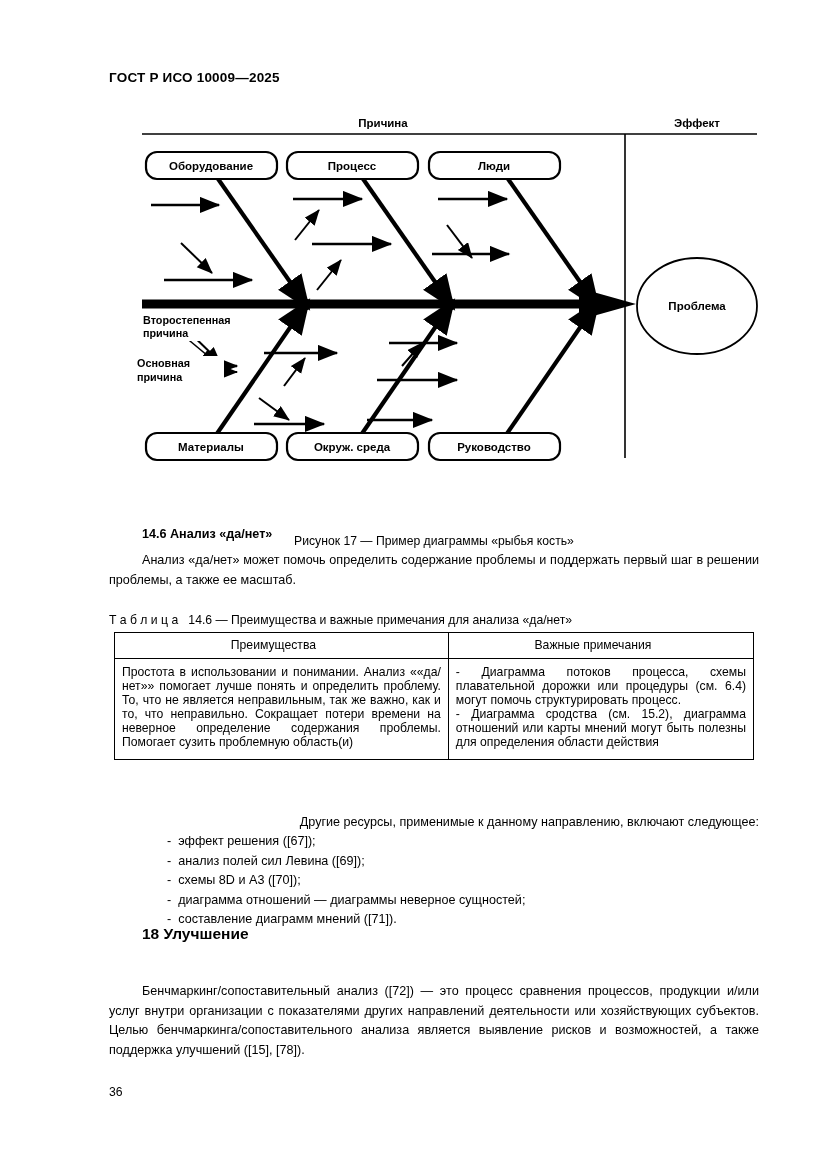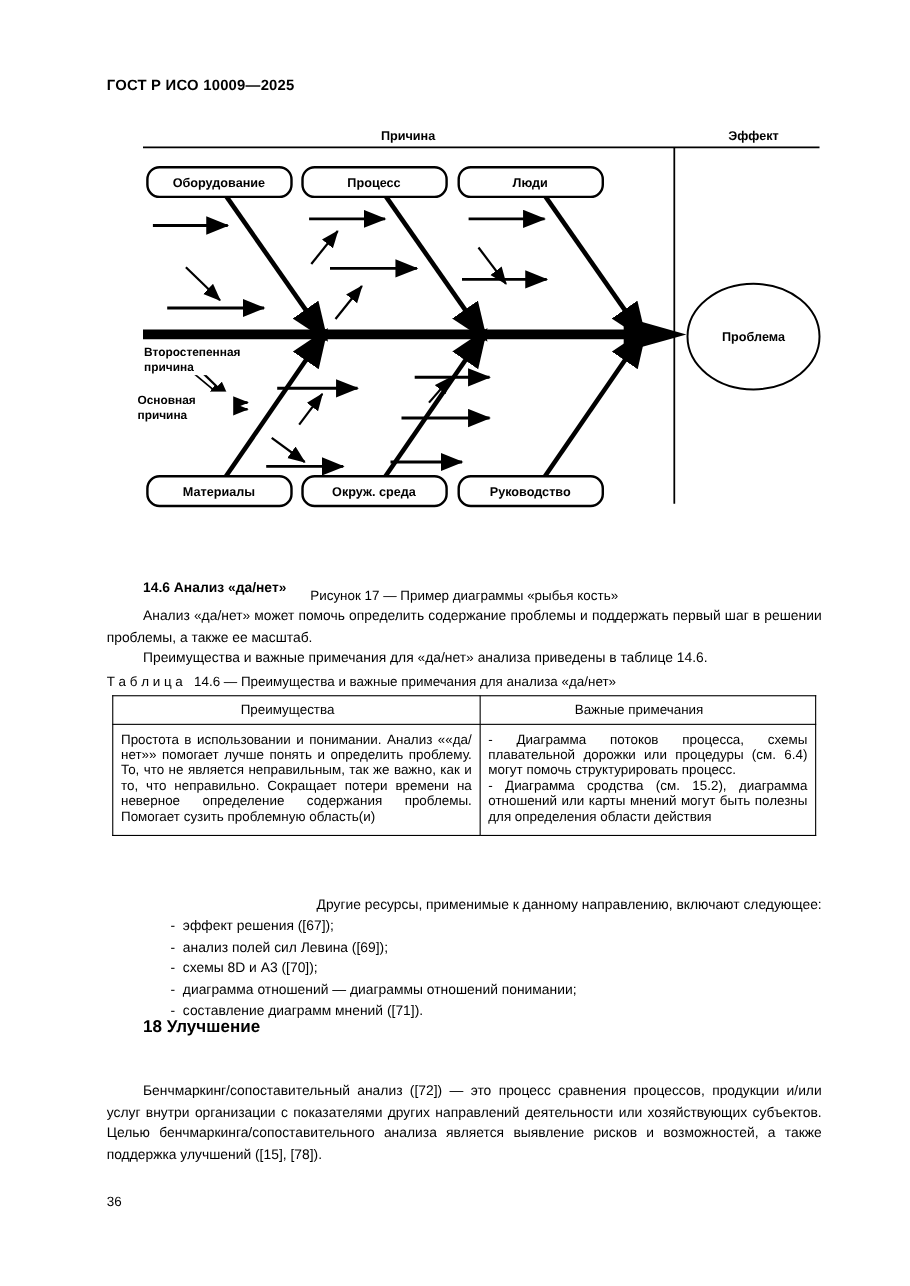--- a/index.html
+++ b/index.html
@@ -10,21 +10,21 @@
   body {
     width: 827px;
     height: 1169px;
     position: relative;
     font-family: "Liberation Sans", sans-serif;
     color: #000000;
     overflow: hidden;
   }
   .page {
     position: absolute;
-    left: 5px; top: 0;
+    left: 17px; top: 0;
     width: 719px;
     height: 1169px;
   }
 
   
   .doc-header {
     position: absolute;
     left: 92px;
     top: 70px;
     font-size: 13.5px;
@@ -224,21 +224,20 @@
       <text x="28" y="273" font-family="Liberation Sans, sans-serif" font-size="10.8" font-weight="bold" fill="#000">причина</text>
     </svg>
 
     <div class="fig-caption">Рисунок 17 — Пример диаграммы «рыбья кость»</div>
   </div>
 
   <div class="sec-head" style="top:527px;">14.6 Анализ «да/нет»</div>
 
   <div class="para indent" style="top:551px;">Анализ «да/нет» может помочь определить содержание проблемы и поддержать первый шаг в решении проблемы, а также ее масштаб.</div>
 
-  <div class="para indent" style="top:589px;">Преимущества и важные примечания для «да/нет» анализа приведены в таблице 14.6.</div>
 
   <div class="tbl-title" style="top:613px;">Т а б л и ц а   14.6 — Преимущества и важные примечания для анализа «да/нет»</div>
 
   <table class="tbl">
     <thead>
       <tr>
         <th class="col-left">Преимущества</th>
         <th class="col-right">Важные примечания</th>
       </tr>
     </thead>
@@ -251,21 +250,21 @@
     </tbody>
   </table>
 
 
   <div class="para indent" style="top:813px; text-align:right;">Другие ресурсы, применимые к данному направлению, включают следующее:</div>
 
   <div class="list" style="top:832px;">
     <span class="li">-  эффект решения ([67]);</span>
     <span class="li">-  анализ полей сил Левина ([69]);</span>
     <span class="li">-  схемы 8D и A3 ([70]);</span>
-    <span class="li">-  диаграмма отношений — диаграммы отношений понимании;</span>
+    <span class="li">-  диаграмма отношений — диаграммы неверное сущностей;</span>
     <span class="li">-  составление диаграмм мнений ([71]).</span>
   </div>
 
   <div class="sec-head-big" style="top:925px;">18 Улучшение</div>
 
 
   <div class="para indent" style="top:982px;">Бенчмаркинг/сопоставительный анализ ([72]) — это процесс сравнения процессов, продукции и/или услуг внутри организации с показателями других направлений деятельности или хозяйствующих субъектов. Целью бенчмаркинга/сопоставительного анализа является выявление рисков и возможностей, а также поддержка улучшений ([15], [78]).</div>
 
   <div class="page-num">36</div>
 

